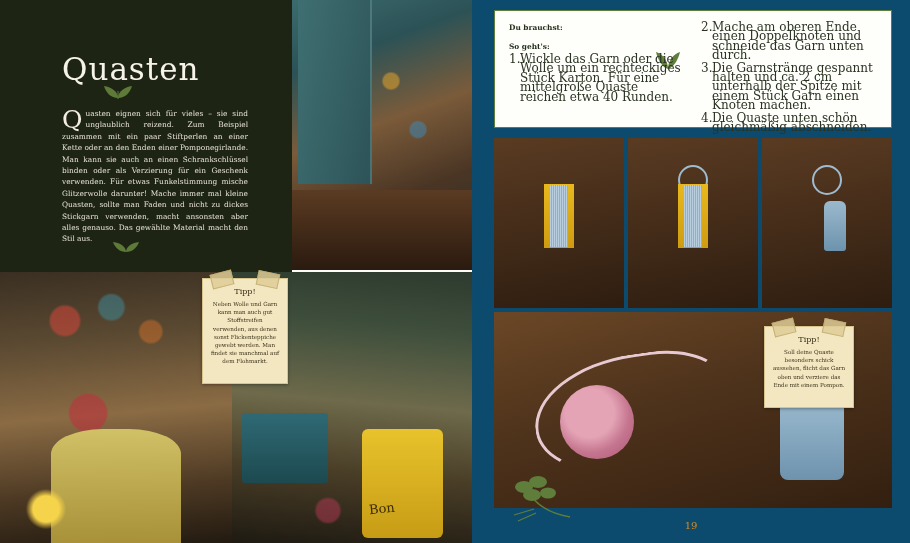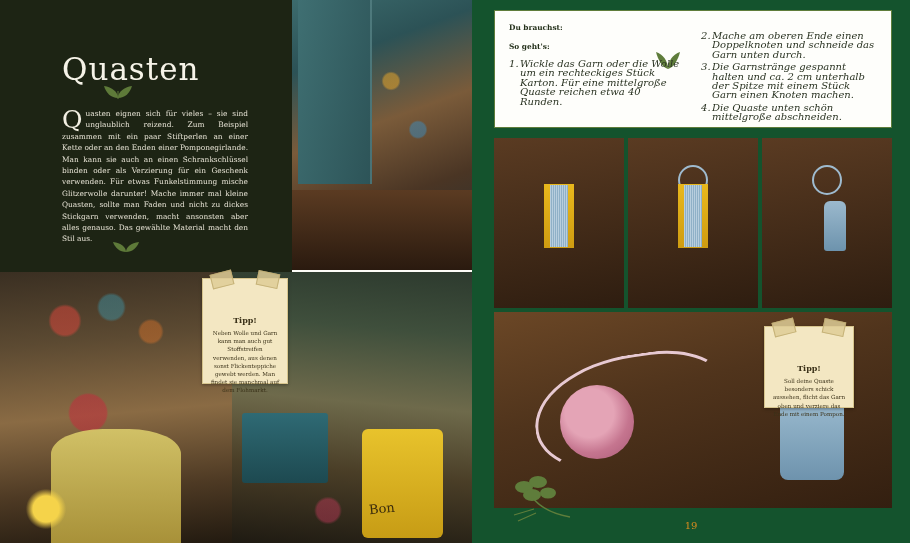--- a/index.html
+++ b/index.html
@@ -25,21 +25,21 @@
     position: relative;
     width: 472px;
     height: 543px;
     background: #fdfcf7;
     overflow: hidden;
   }
   .page-right {
     position: relative;
     width: 438px;
     height: 543px;
-    background: #14532d;
+    background: #0c4a6e;
     overflow: hidden;
   }
 
   
   .olive-block {
     position: absolute;
     left: 0; top: 0;
     width: 292px;
     height: 272px;
     background: #1d2414;
@@ -179,23 +179,22 @@
   }
   .tipp-left {
     left: 202px; top: 278px;
     width: 86px; height: 106px;
     padding: 8px 7px;
     box-sizing: border-box;
   }
   .tipp-left .tipp-title,
   .tipp-right .tipp-title {
     font-size: 8px;
-    font-weight: bold;
+    font-weight: normal;
     margin-bottom: 4px;
-    margin-top: 28px;
   }
   .tipp-left .tipp-text { font-size: 5.6px; line-height: 8.2px; }
   .tape {
     position: absolute;
     top: -7px;
     width: 20px; height: 13px;
     background: rgba(222,205,150,0.85);
     border: 1px solid rgba(190,170,110,0.8);
   }
   .tape.l { left: 8px; transform: rotate(-14deg); }
@@ -219,28 +218,27 @@
   }
   .instr-col { width: 50%; position: relative; }
   .instr-h {
     font-family: "DejaVu Serif", serif;
     font-size: 7.4px;
     font-weight: bold;
     color: #24301a;
     margin-bottom: 4px;
   }
   .instr-list {
-    margin: 8px 0 0 0;
+    margin: 0 0 0 0;
     padding: 0;
     list-style: none;
     font-family: "DejaVu Serif", serif;
-    font-size: 10px;
+    font-size: 12px;
     line-height: 9.4px;
     color: #2a3322;
-    font-style: italic;
   }
   .instr-list li {
     position: relative;
     padding-left: 9px;
     margin-bottom: 1px;
   }
   .instr-list.bullets li:before {
     content: "•";
     position: absolute; left: 1px; top: -0.5px;
     color: #5f7d3b;
@@ -432,21 +430,21 @@
           </svg>
           <div class="instr-h" style="margin-top:10px;">So geht's:</div>
           <ol class="instr-list nums">
             <li>Wickle das Garn oder die Wolle um ein rechteckiges Stück Karton. Für eine mittelgroße Quaste reichen etwa 40 Runden.</li>
           </ol>
         </div>
         <div class="instr-col">
           <ol class="instr-list nums" style="counter-reset: step 1;">
             <li>Mache am oberen Ende einen Doppelknoten und schneide das Garn unten durch.</li>
             <li>Die Garnstränge gespannt halten und ca. 2 cm unterhalb der Spitze mit einem Stück Garn einen Knoten machen.</li>
-            <li>Die Quaste unten schön mittelgroße abschneiden.</li>
+            <li>Die Quaste unten schön gleichmäßig abschneiden.</li>
           </ol>
         </div>
       </div>
     </div>
 
     <div class="step-row">
       <div class="step-img">
         <div class="card"></div>
         <div class="yarn"></div>
       </div>

